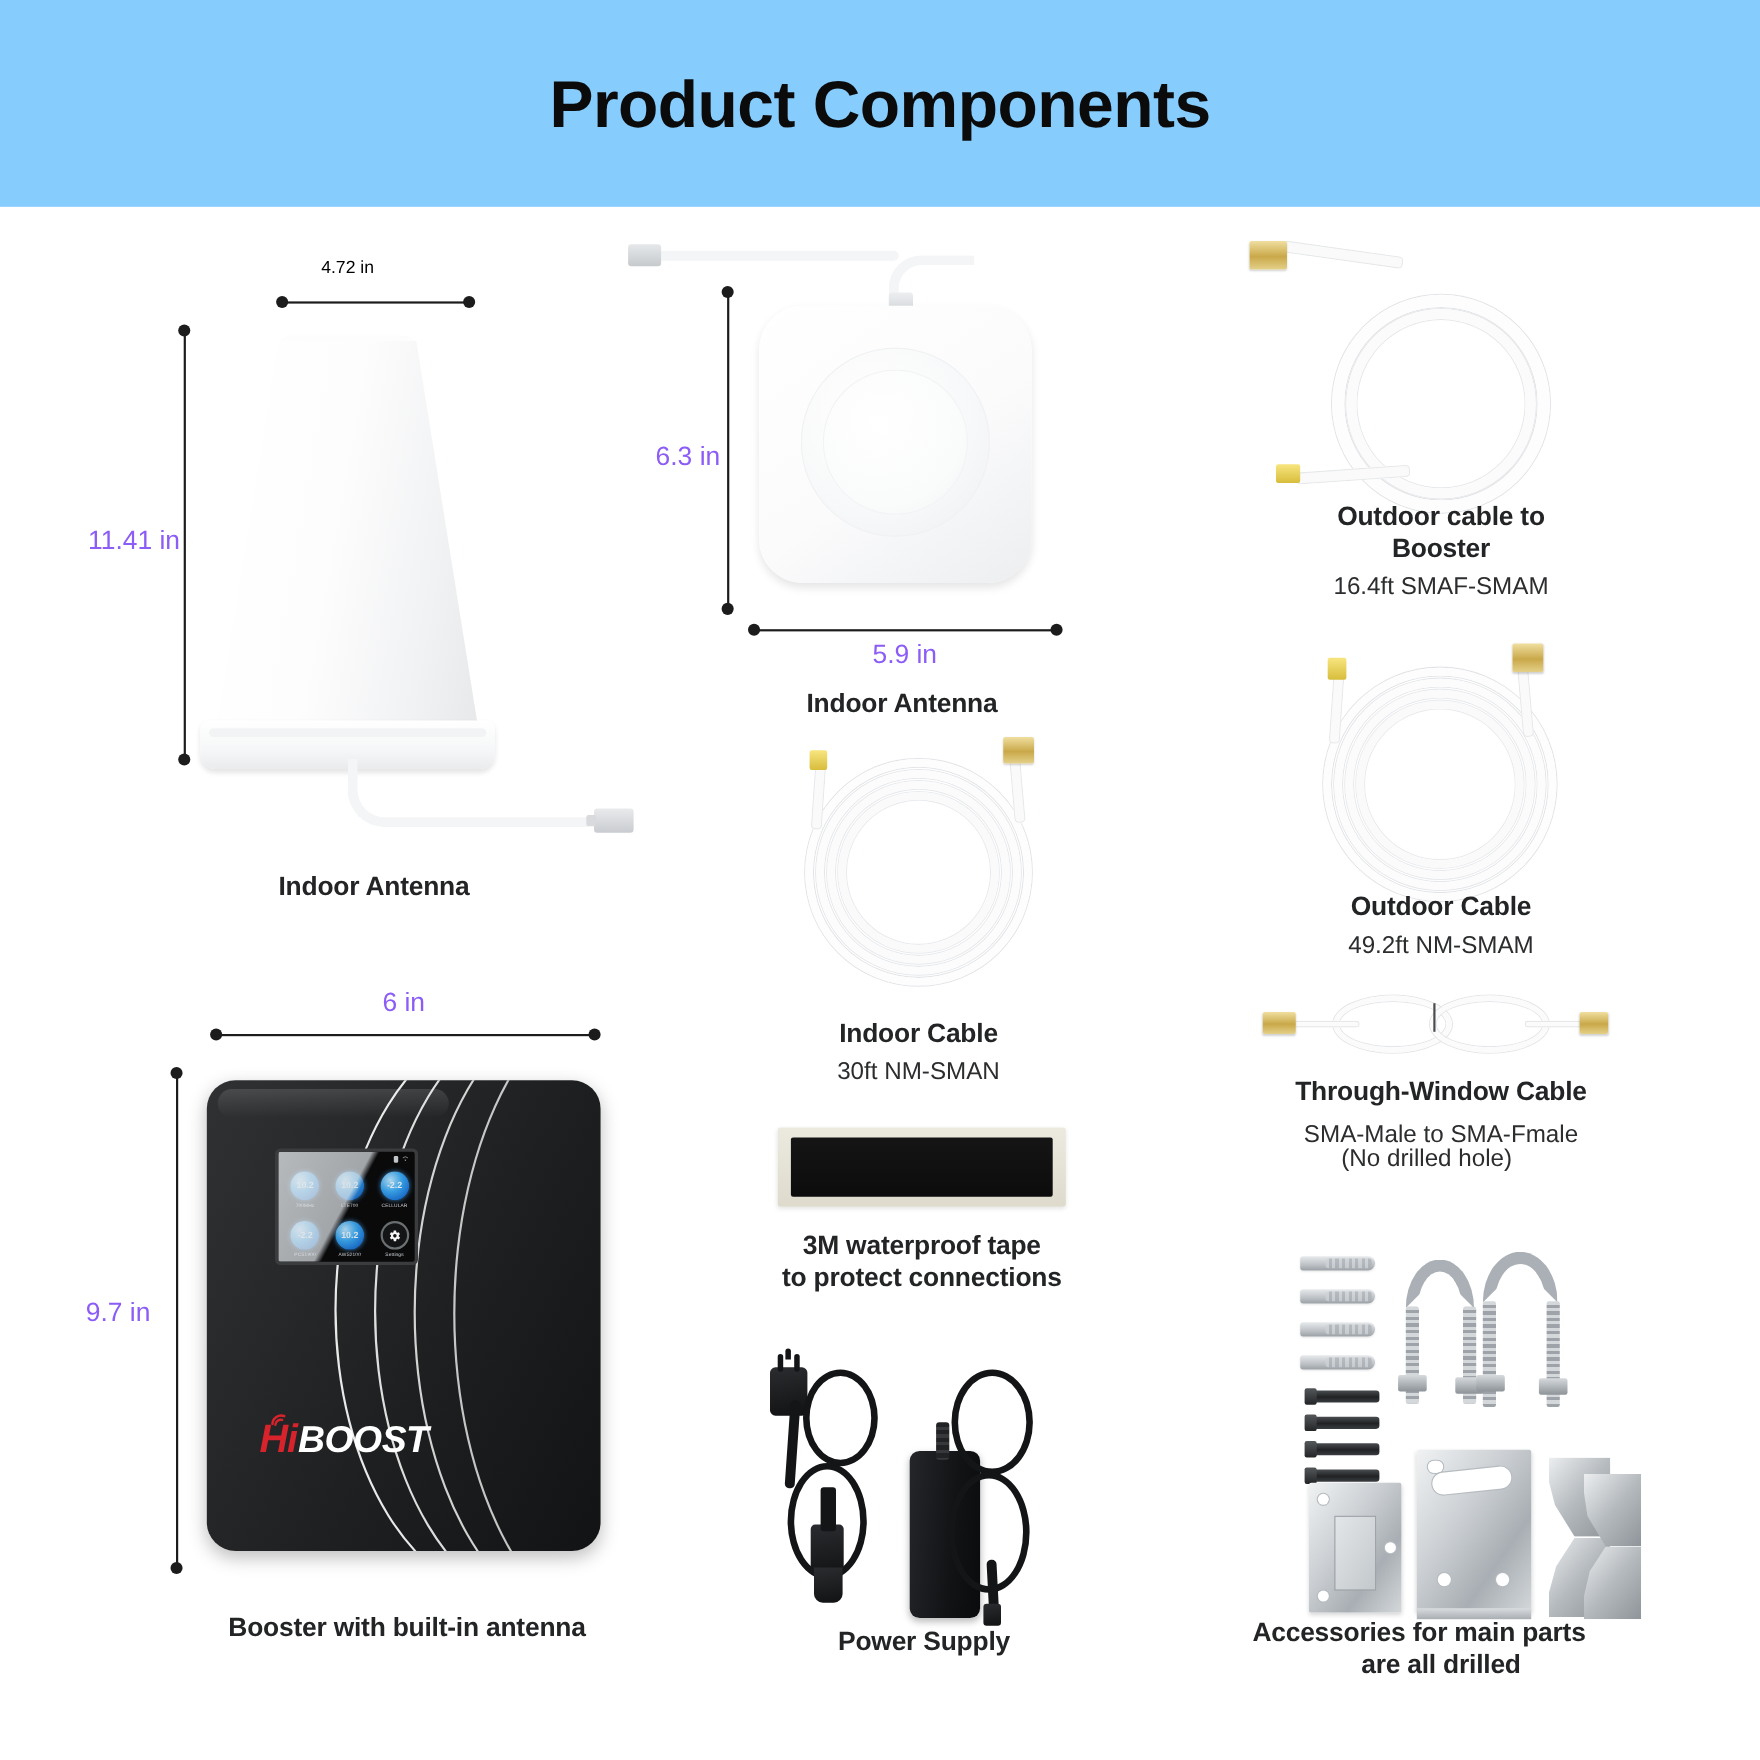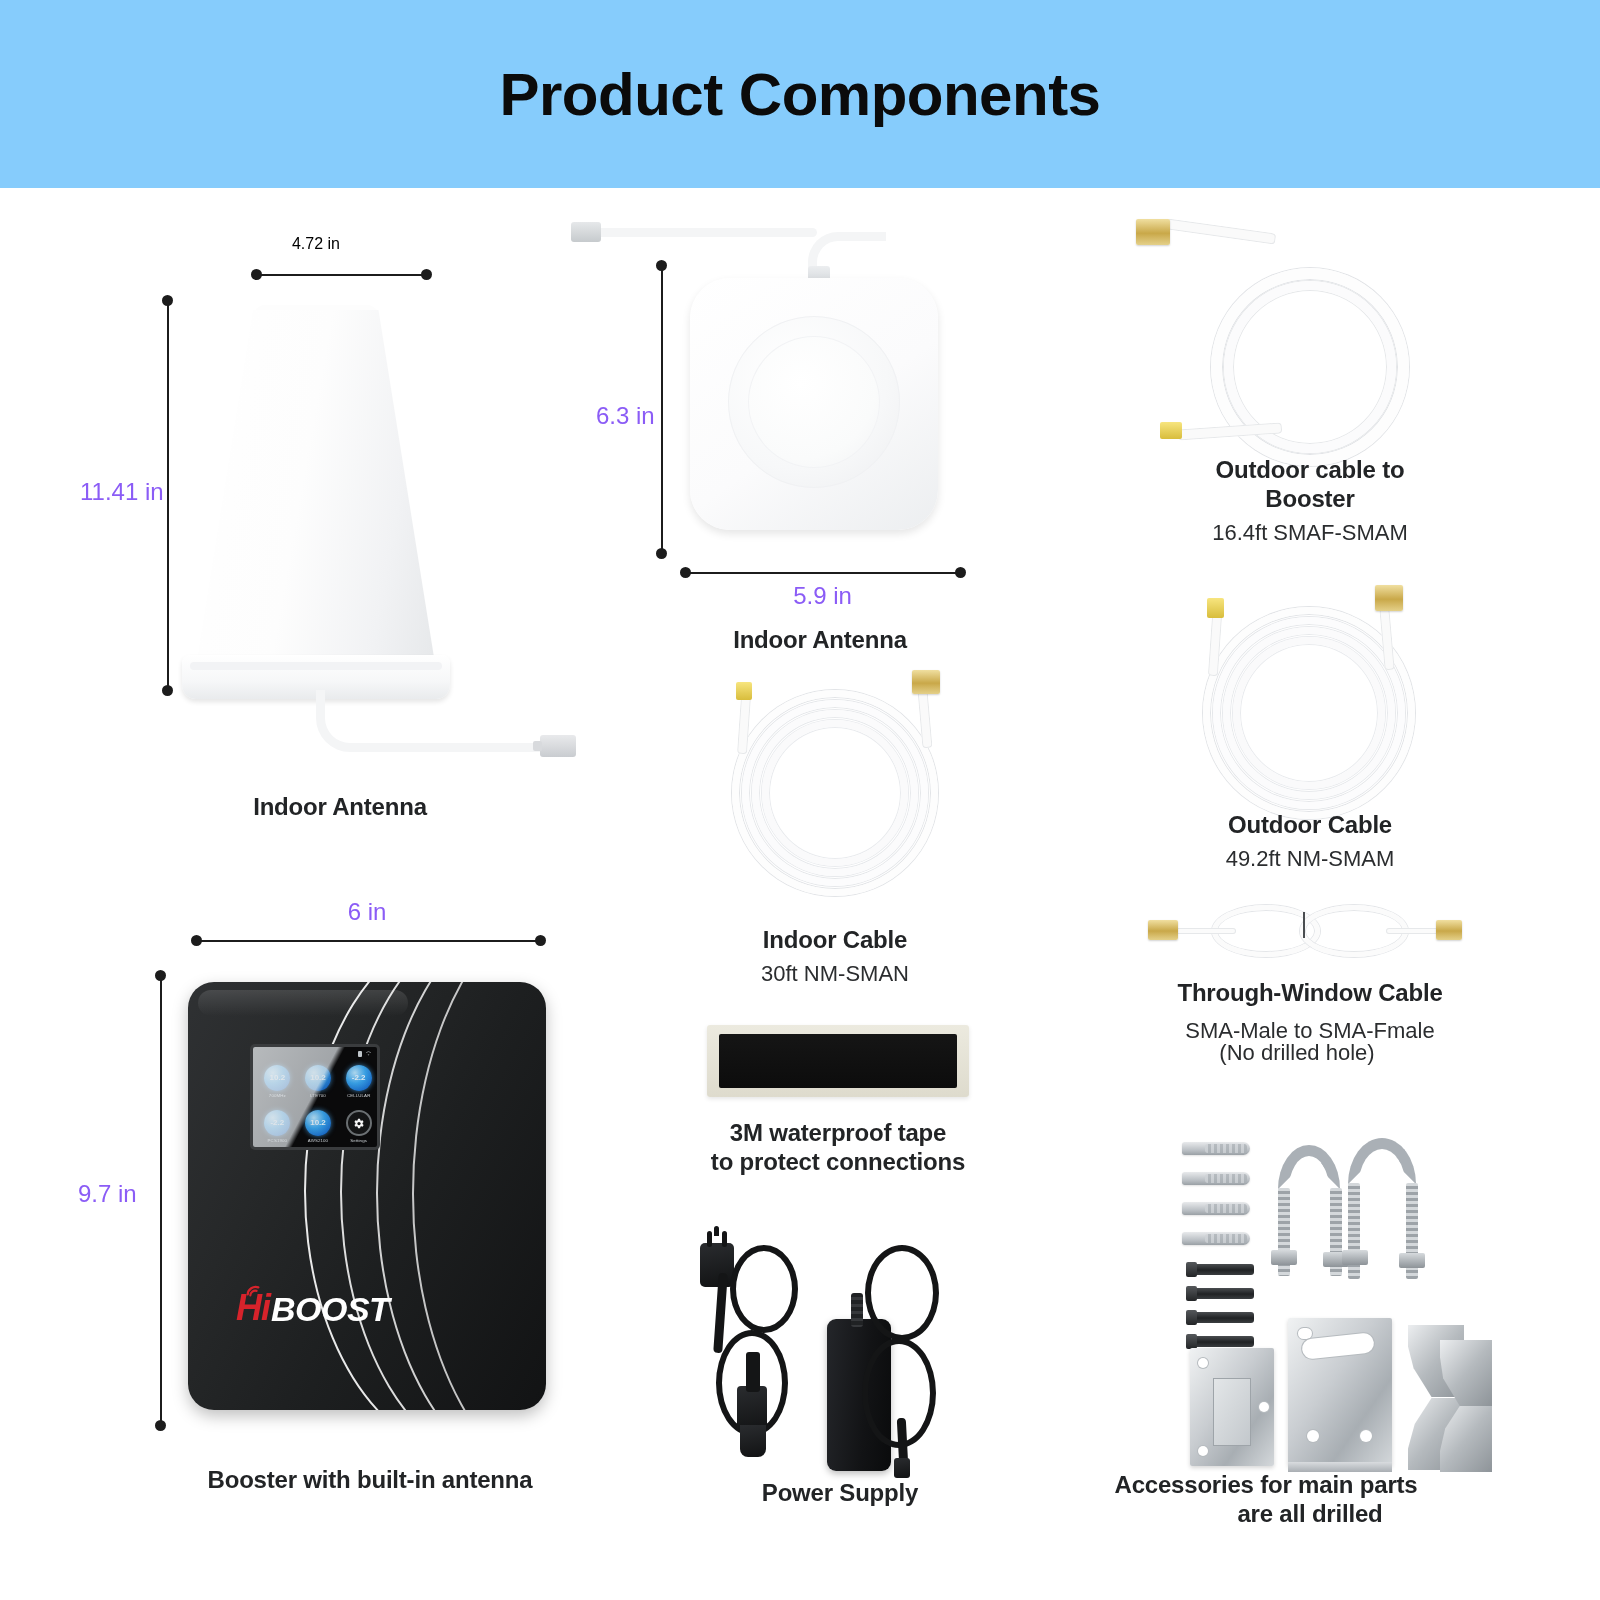--- a/index.html
+++ b/index.html
@@ -524,17 +524,17 @@
     <div class="cell" style="left:1302px; top:1336px; width:72px; height:20px; background:#ffffff; border-radius:12px; transform:rotate(-6deg); box-shadow:0 0 0 1px #b6bbbf;"></div>
     <div class="hole" style="left:1307px; top:1430px; width:12px; height:12px;"></div>
     <div class="hole" style="left:1360px; top:1430px; width:12px; height:12px;"></div>
     <div class="cell" style="left:1288px; top:1462px; width:104px; height:10px; background:linear-gradient(180deg,#d9dcdf,#a9aeb3);"></div>
 
     <div class="clamp" style="left:1408px; top:1325px; width:56px; height:72px; clip-path:polygon(0 0,100% 0,100% 100%,42% 100%,10% 60%,0 30%);"></div>
     <div class="clamp" style="left:1408px; top:1398px; width:56px; height:72px; clip-path:polygon(42% 0,100% 0,100% 100%,0 100%,0 70%,12% 36%);"></div>
     <div class="clamp" style="left:1440px; top:1340px; width:52px; height:66px; clip-path:polygon(0 0,100% 0,100% 100%,38% 100%,6% 58%,0 26%);"></div>
     <div class="clamp" style="left:1440px; top:1406px; width:52px; height:66px; clip-path:polygon(38% 0,100% 0,100% 100%,0 100%,0 68%,10% 34%);"></div>
 
-    <div class="cell cap-main" style="left:1076px; top:1470px; width:380px;">Accessories for main parts</div>
+    <div class="cell cap-main" style="left:1100px; top:1470px; width:380px;">Accessories for main parts</div>
     <div class="cell cap-main" style="left:1120px; top:1499px; width:380px;">are all drilled</div>
   </div>
 
 </div>
 
 </body></html>

